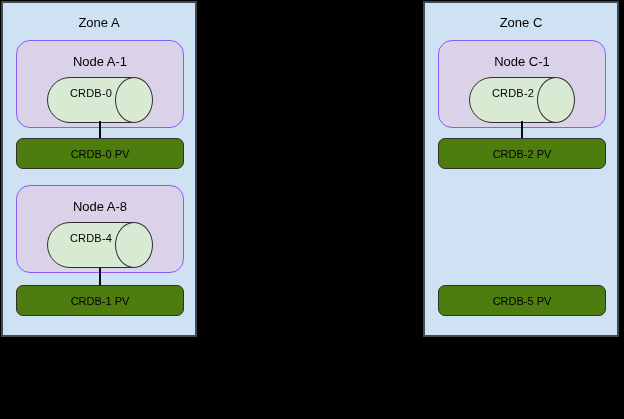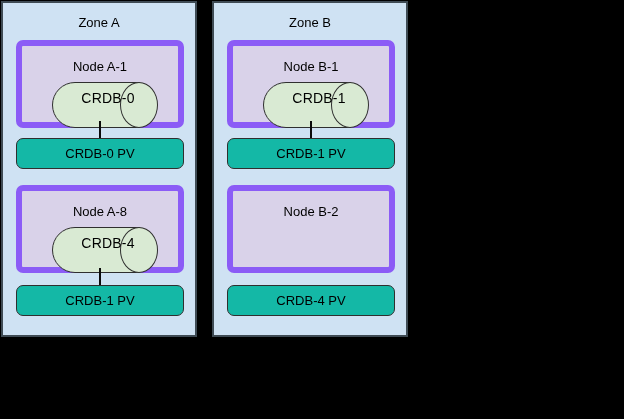--- a/index.html
+++ b/index.html
@@ -11,53 +11,53 @@
   .zone{
     position:absolute;top:1px;width:196px;height:336px;
     background:#cfe2f3;border:2px solid #3f4b54;
   }
   .zone-label{
     position:absolute;top:12px;left:0;width:100%;
     text-align:center;font-size:13px;
   }
   .node{
     position:absolute;left:13px;width:168px;height:88px;
-    background:#d9d2e9;border:6px solid #8b5cf6;border-radius:7px;
+    background:#d9d2e9;border:1px solid #8b5cf6;border-radius:14px;
   }
   .node.r1{top:37px}
   .node.r2{top:182px}
   .node-label{
     padding-top:13px;text-align:center;font-size:13px;
   }
   .cyl{
     position:absolute;left:30px;top:36px;width:106px;height:46px;
   }
   .cyl-body{
     position:absolute;left:0;top:0;width:88px;height:46px;
     background:#d9ead3;border:1px solid #2f2f2f;
     border-radius:23px 0 0 23px;
   }
   .cyl-cap{
     position:absolute;left:68px;top:0;width:38px;height:46px;
     background:#d9ead3;border:1px solid #2f2f2f;border-radius:50%;
   }
   .cyl-label{
-    position:absolute;left:12px;top:0;width:88px;height:32px;
+    position:absolute;left:0;top:0;width:88px;height:32px;
     display:flex;align-items:center;justify-content:center;
-    font-size:14px;letter-spacing:.2px;
+    font-size:11px;letter-spacing:.2px;
   }
   .connector{
     position:absolute;left:96px;width:2px;height:17px;background:#0b0b0b;
   }
   .connector.r1{top:118px}
   .connector.r2{top:265px}
   .pv{
     position:absolute;left:13px;width:168px;height:31px;
-    background:#14b8a6;border:1px solid #2f2f2f;border-radius:7px;
-    display:flex;align-items:center;justify-content:center;font-size:13px;
+    background:#4d7c0f;border:1px solid #2f2f2f;border-radius:7px;
+    display:flex;align-items:center;justify-content:center;font-size:11px;
   }
   .pv.r1{top:135px}
   .pv.r2{top:282px}
 </style>
 </head>
 <body>
 
 <div class="canvas">
 
   <div class="zone" style="left:1px">
@@ -83,38 +83,35 @@
         <div class="cyl-cap"></div>
         <div class="cyl-label">CRDB-4</div>
       </div>
     </div>
     <div class="connector r2"></div>
     <div class="pv r2">
       <span>CRDB-1 PV</span>
     </div>
   </div>
 
-  <div class="zone" style="left:212px">
-    <div class="zone-label">Zone B</div>
+
+  <div class="zone" style="left:423px">
+    <div class="zone-label">Zone C</div>
 
     <div class="node r1">
-      <div class="node-label">Node B-1</div>
+      <div class="node-label">Node C-1</div>
       <div class="cyl">
         <div class="cyl-body"></div>
         <div class="cyl-cap"></div>
-        <div class="cyl-label">CRDB-1</div>
+        <div class="cyl-label">CRDB-2</div>
       </div>
     </div>
     <div class="connector r1"></div>
     <div class="pv r1">
-      <span>CRDB-1 PV</span>
+      <span>CRDB-2 PV</span>
     </div>
 
-    <div class="node r2">
-      <div class="node-label">Node B-2</div>
-    </div>
     <div class="pv r2">
-      <span>CRDB-4 PV</span>
+      <span>CRDB-5 PV</span>
     </div>
   </div>
-
 
 </div>
 
 </body></html>

